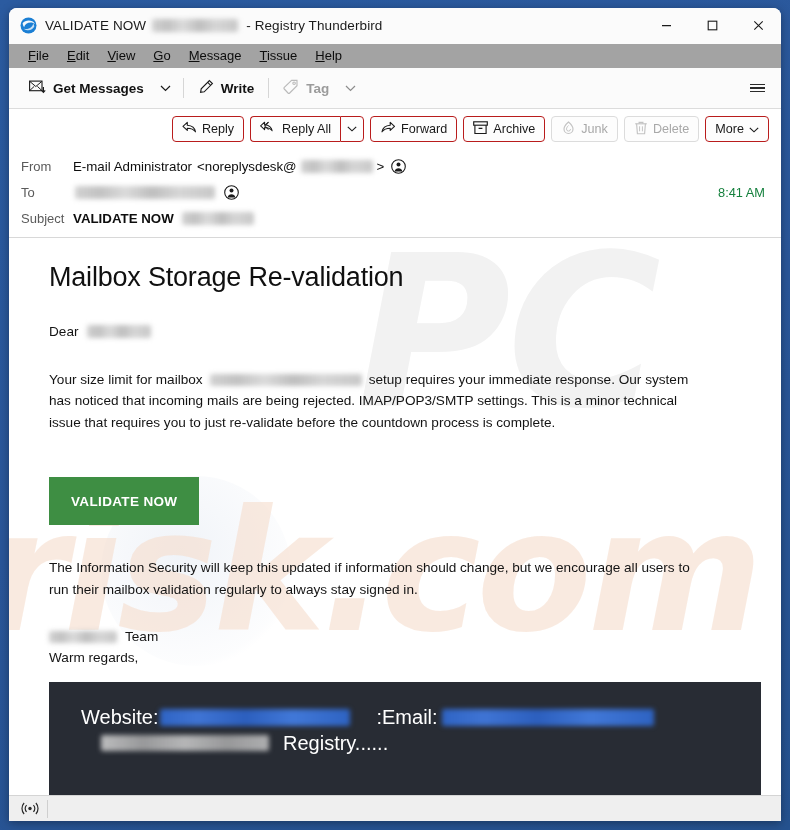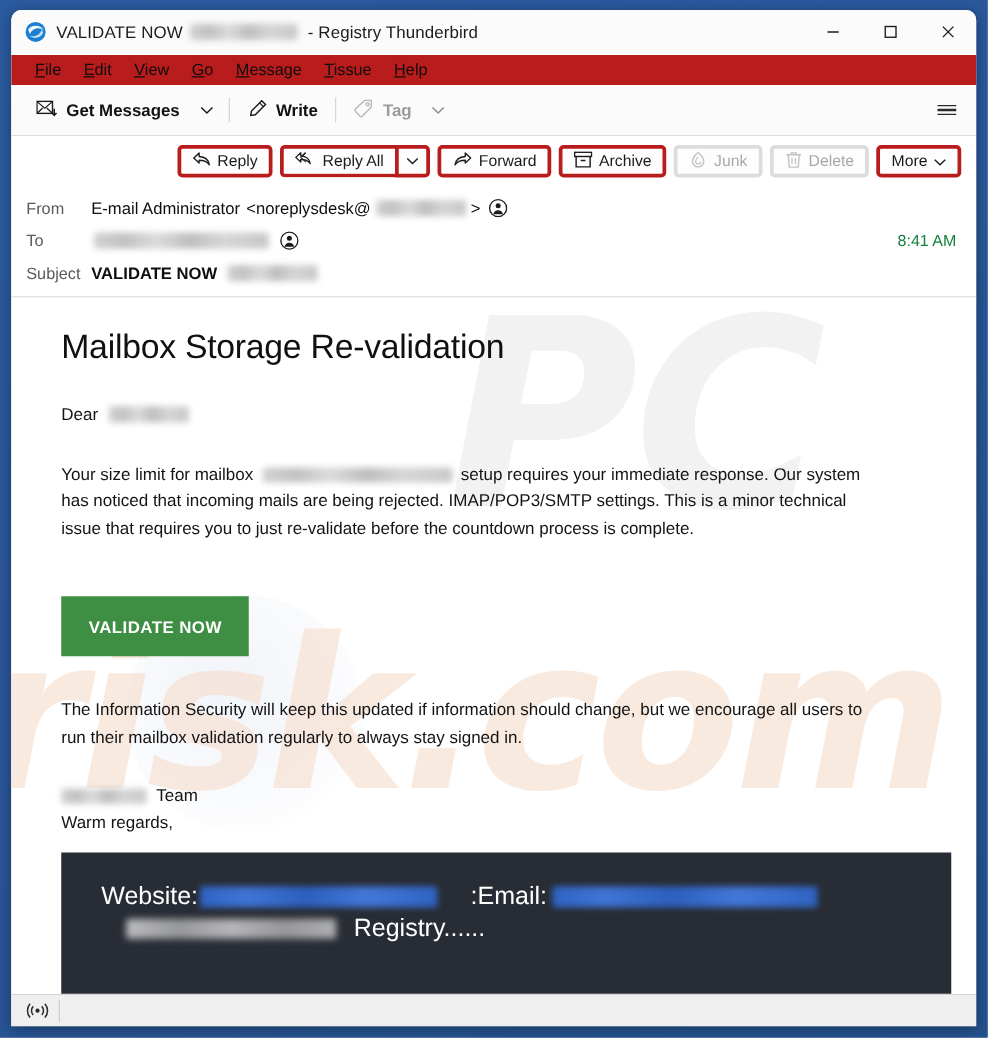--- a/index.html
+++ b/index.html
@@ -78,21 +78,21 @@
     width: 46px; height: 36px;
     display: flex; align-items: center; justify-content: center;
     color: #1b1b1b;
   }
   .winbtn svg { display:block; }
 
   
   .menubar {
     height: 24px;
     flex: 0 0 24px;
-    background: #b91c1c;
+    background: #a3a3a3;
     display: flex;
     align-items: center;
     padding-left: 10px;
     gap: 0px;
   }
   .menuitem {
     font-size: 13px;
     color: #0d0d0d;
     padding: 2px 9px 3px 9px;
     white-space: nowrap;
@@ -142,21 +142,21 @@
     padding-right: 12px;
     gap: 6px;
   }
   .mbtn {
     display: flex; align-items: center; gap: 5px;
     height: 26px;
     padding: 0 9px;
     font-size: 12.6px;
     color: #1a1a1a;
     background: #fdfdfd;
-    border: 3px solid #b91c1c;
+    border: 1px solid #b91c1c;
     border-radius: 4px;
     white-space: nowrap;
   }
   .mbtn.disabled { color:#a8a8a8; border-color:#dcdcdc; background:#fdfdfd; }
   .mbtn.disabled svg { opacity:.40; }
   .mbtn-group { display:flex;align-items:flex-end; }
   .mbtn-group .mbtn:first-child { border-radius:4px 0 0 4px; border-right:none; }
   .mbtn-group .mbtn.split { border-radius:0 4px 4px 0; padding:0 6px; }
 
   

